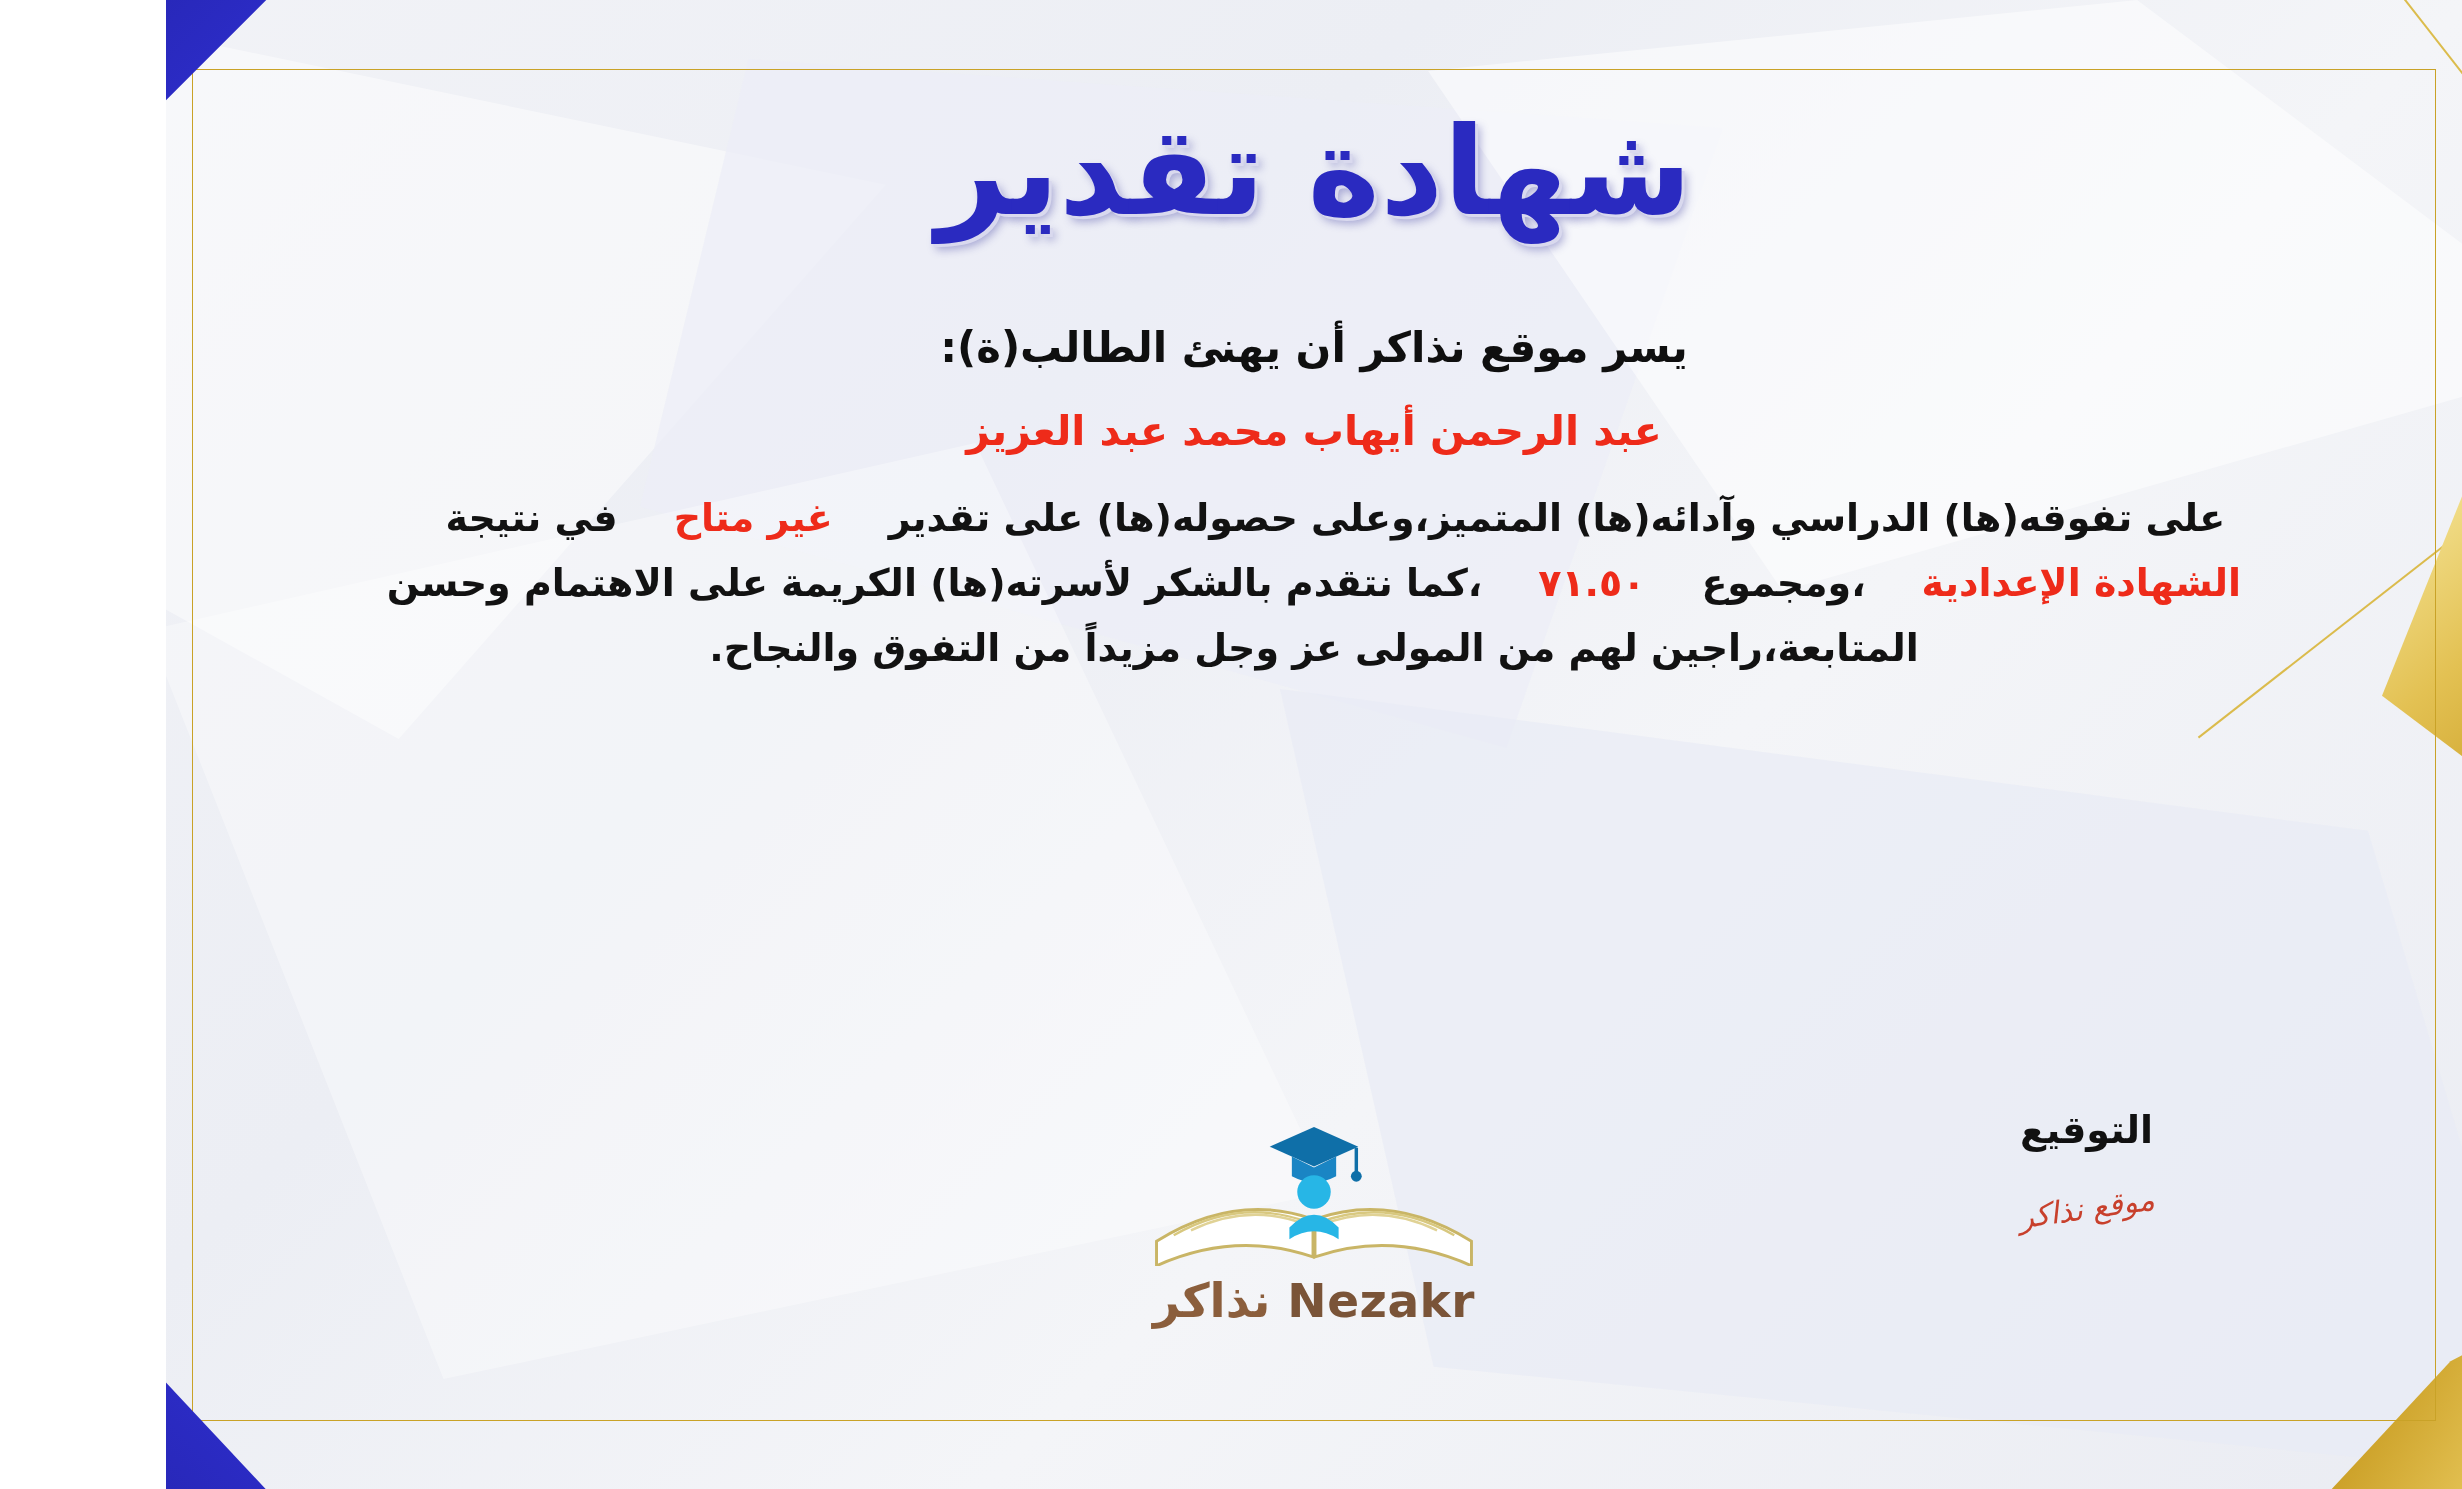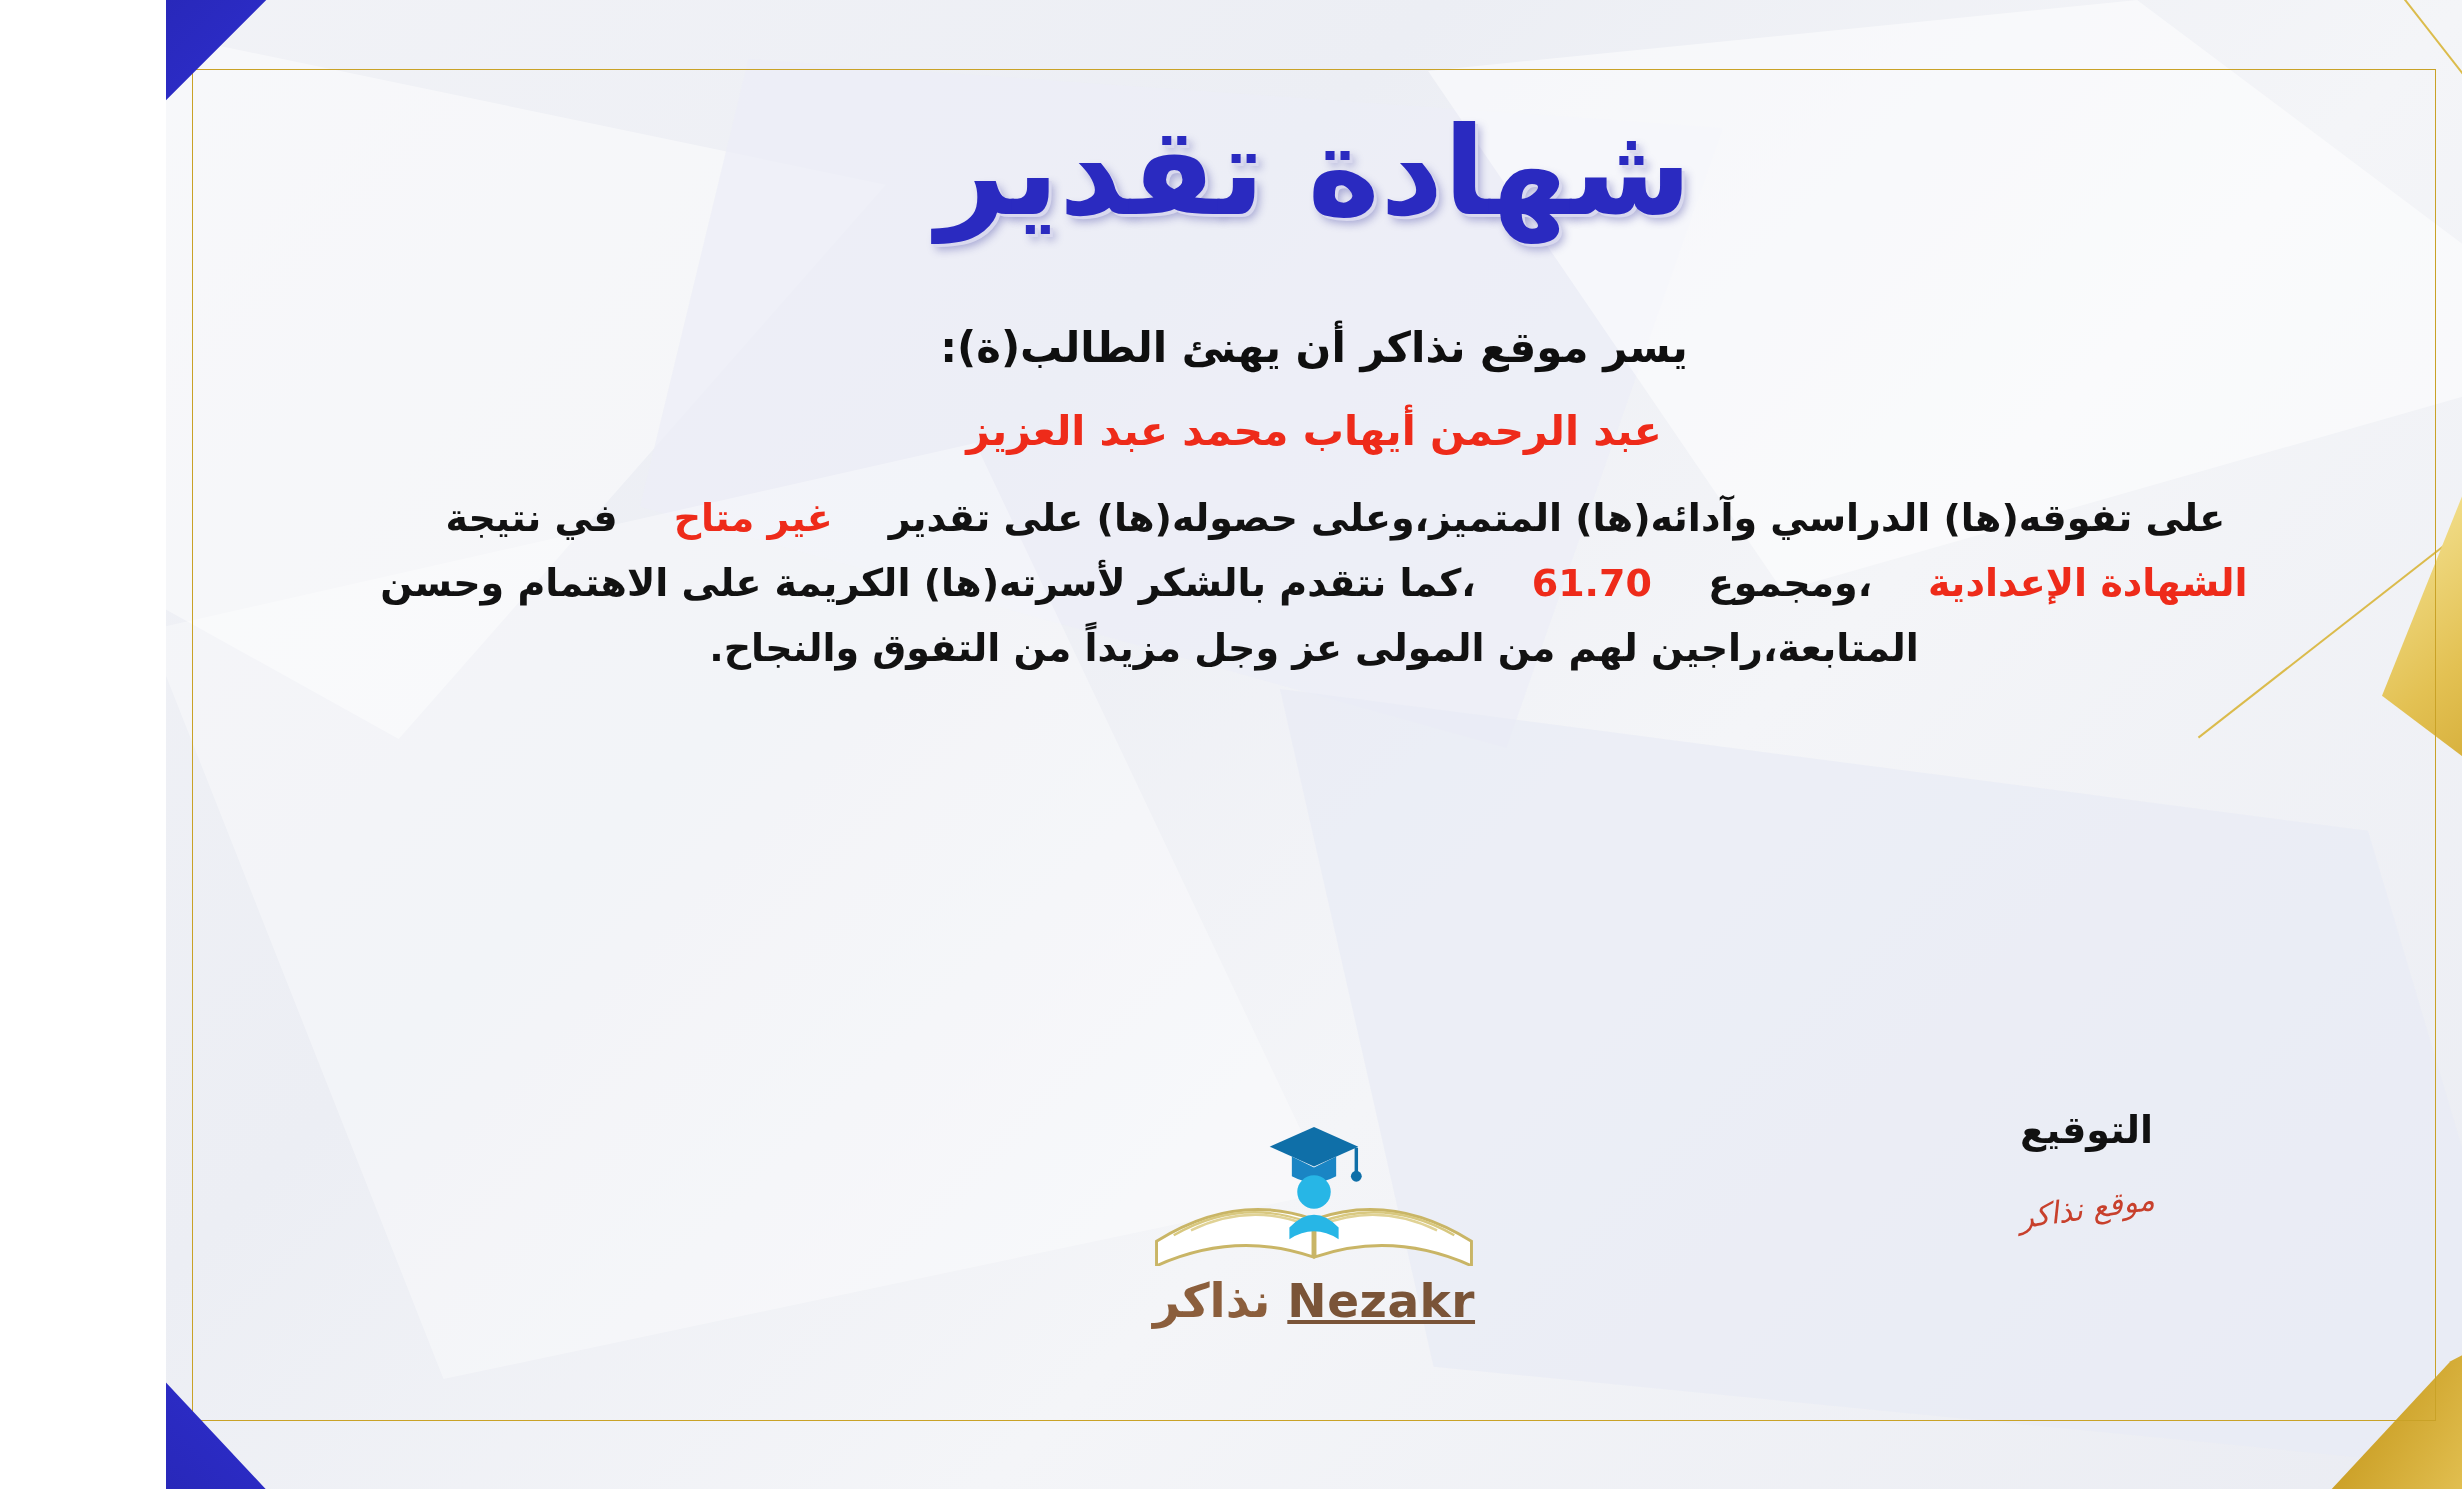--- a/index.html
+++ b/index.html
@@ -220,21 +220,21 @@
   }
   .logo .mark { width: 374px; height: 148px; }
   .logo .wordmark {
     margin-top: 4.9px;
     font-size: 47px;
     font-weight: bold;
     color: #8b5e3c;
     letter-spacing: 0.5px;
     font-family: "DejaVu Sans", "Liberation Sans", sans-serif;
   }
-  .logo .wordmark .latin { color: #7a5438; text-decoration: underline; }
+  .logo .wordmark .latin { color: #7a5438; }
 </style>
 </head>
 <body>
 
 <div class="certificate">
 
   <div class="poly a"></div>
   <div class="poly b"></div>
   <div class="poly c"></div>
   <div class="poly d"></div>
@@ -280,21 +280,21 @@
         <span>على تفوقه(ها) الدراسي وآدائه(ها) المتميز،وعلى حصوله(ها) على تقدير</span>
         <span class="sp"></span>
         <span class="hl">غير متاح</span>
         <span class="sp"></span>
         <span>في نتيجة</span>
         <span class="sp"></span>
         <span class="hl">الشهادة الإعدادية</span>
         <span class="sp"></span>
         <span>،ومجموع</span>
         <span class="sp"></span>
-        <span class="hl">61.70</span>
+        <span class="hl">٧١.٥٠</span>
         <span class="sp"></span>
         <span>،كما نتقدم بالشكر لأسرته(ها) الكريمة على الاهتمام وحسن المتابعة،راجين لهم من المولى عز وجل مزيداً من التفوق والنجاح.</span>
       </div>
     </div>
 
     <div class="footer">
 
       <div class="signature">
         <div class="label">التوقيع</div>
         <div class="script">موقع نذاكر</div>

